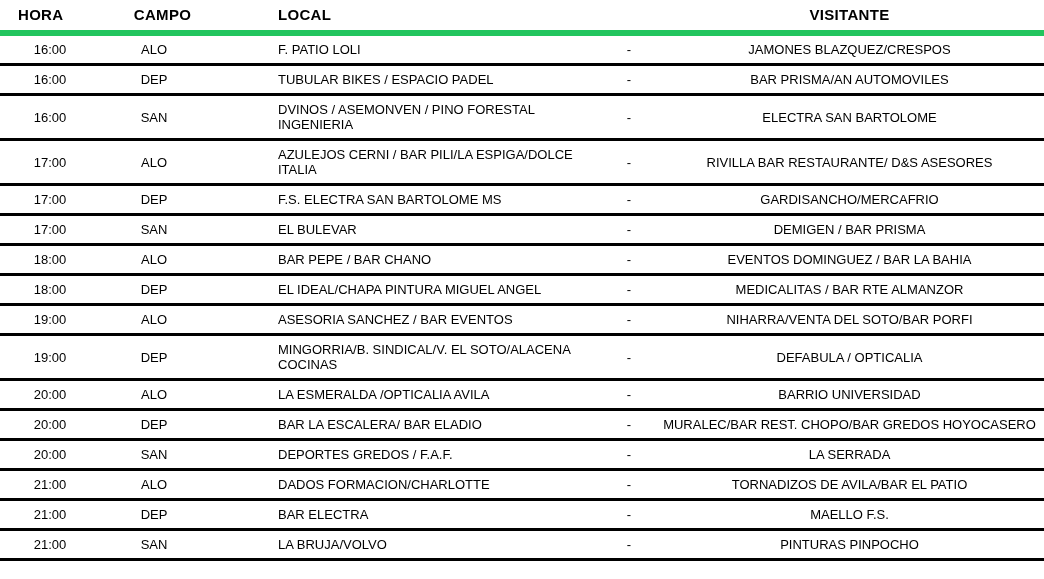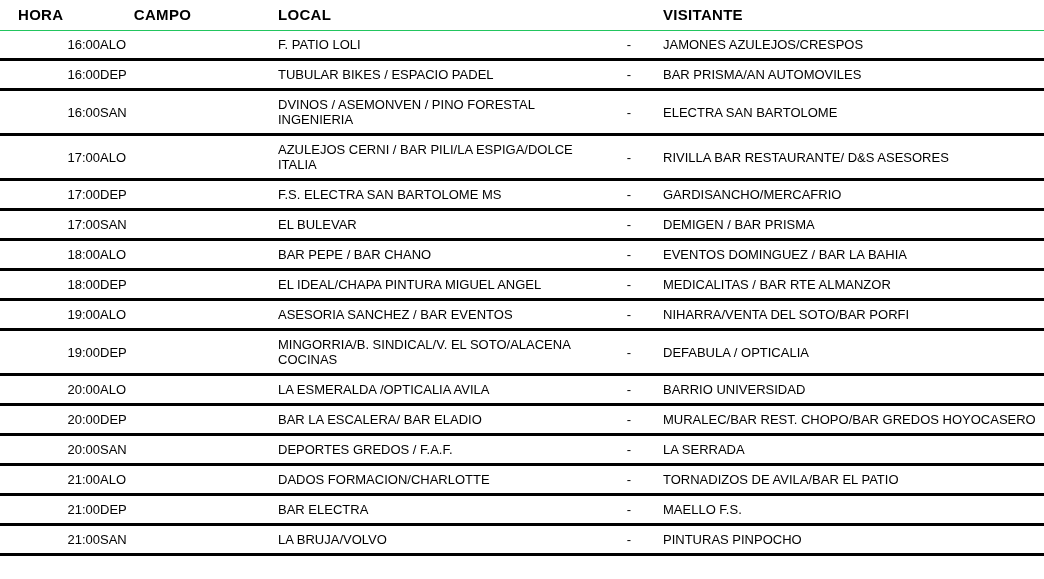--- a/index.html
+++ b/index.html
@@ -18,38 +18,38 @@
     border-collapse: collapse;
     table-layout: fixed;
   }
   th, td {
     font-size: 13px;
     line-height: 15px;
     padding: 6px 0;
     vertical-align: middle;
     overflow-wrap: break-word;
   }
-  thead tr { border-bottom: 1px solid #22c55e; }
+  thead tr { border-bottom: 6px solid #22c55e; }
   tbody tr { border-bottom: 3px solid #000000; }
   th {
     font-size: 15px;
     line-height: 18px;
     font-weight: bold;
     letter-spacing: 0.3px;
     text-align: left;
   }
   
   .col-hora      { width: 100px; text-align: left; padding-left: 18px; }
-  td.col-hora    { text-align: right; padding-left: 0; }
+  td.col-hora    { text-align: center; padding-left: 0; }
   .col-campo     { width: 108px; }
   th.col-campo   { text-align: center; padding-left: 17px; }
-  td.col-campo   { }
+  td.col-campo   { text-align: center; }
   .col-local     { width: 387px; padding-left: 70px; }
   .col-sep       { width: 68px; text-align: center; }
-  .col-visitante { text-align: left; padding-right: 8px; }
+  .col-visitante { text-align: center; padding-right: 8px; }
 </style>
 </head>
 <body>
 
 <div class="page">
   <table class="schedule">
     <thead>
       <tr>
         <th class="col-hora">HORA</th>
         <th class="col-campo">CAMPO</th>
@@ -57,21 +57,21 @@
         <th class="col-sep"></th>
         <th class="col-visitante">VISITANTE</th>
       </tr>
     </thead>
     <tbody>
         <tr>
           <td class="col-hora">16:00</td>
           <td class="col-campo">ALO</td>
           <td class="col-local">F. PATIO LOLI</td>
           <td class="col-sep">-</td>
-          <td class="col-visitante">JAMONES AZULEJOS/CRESPOS</td>
+          <td class="col-visitante">JAMONES BLAZQUEZ/CRESPOS</td>
         </tr>
         <tr>
           <td class="col-hora">16:00</td>
           <td class="col-campo">DEP</td>
           <td class="col-local">TUBULAR BIKES / ESPACIO PADEL</td>
           <td class="col-sep">-</td>
           <td class="col-visitante">BAR PRISMA/AN AUTOMOVILES</td>
         </tr>
         <tr>
           <td class="col-hora">16:00</td>

